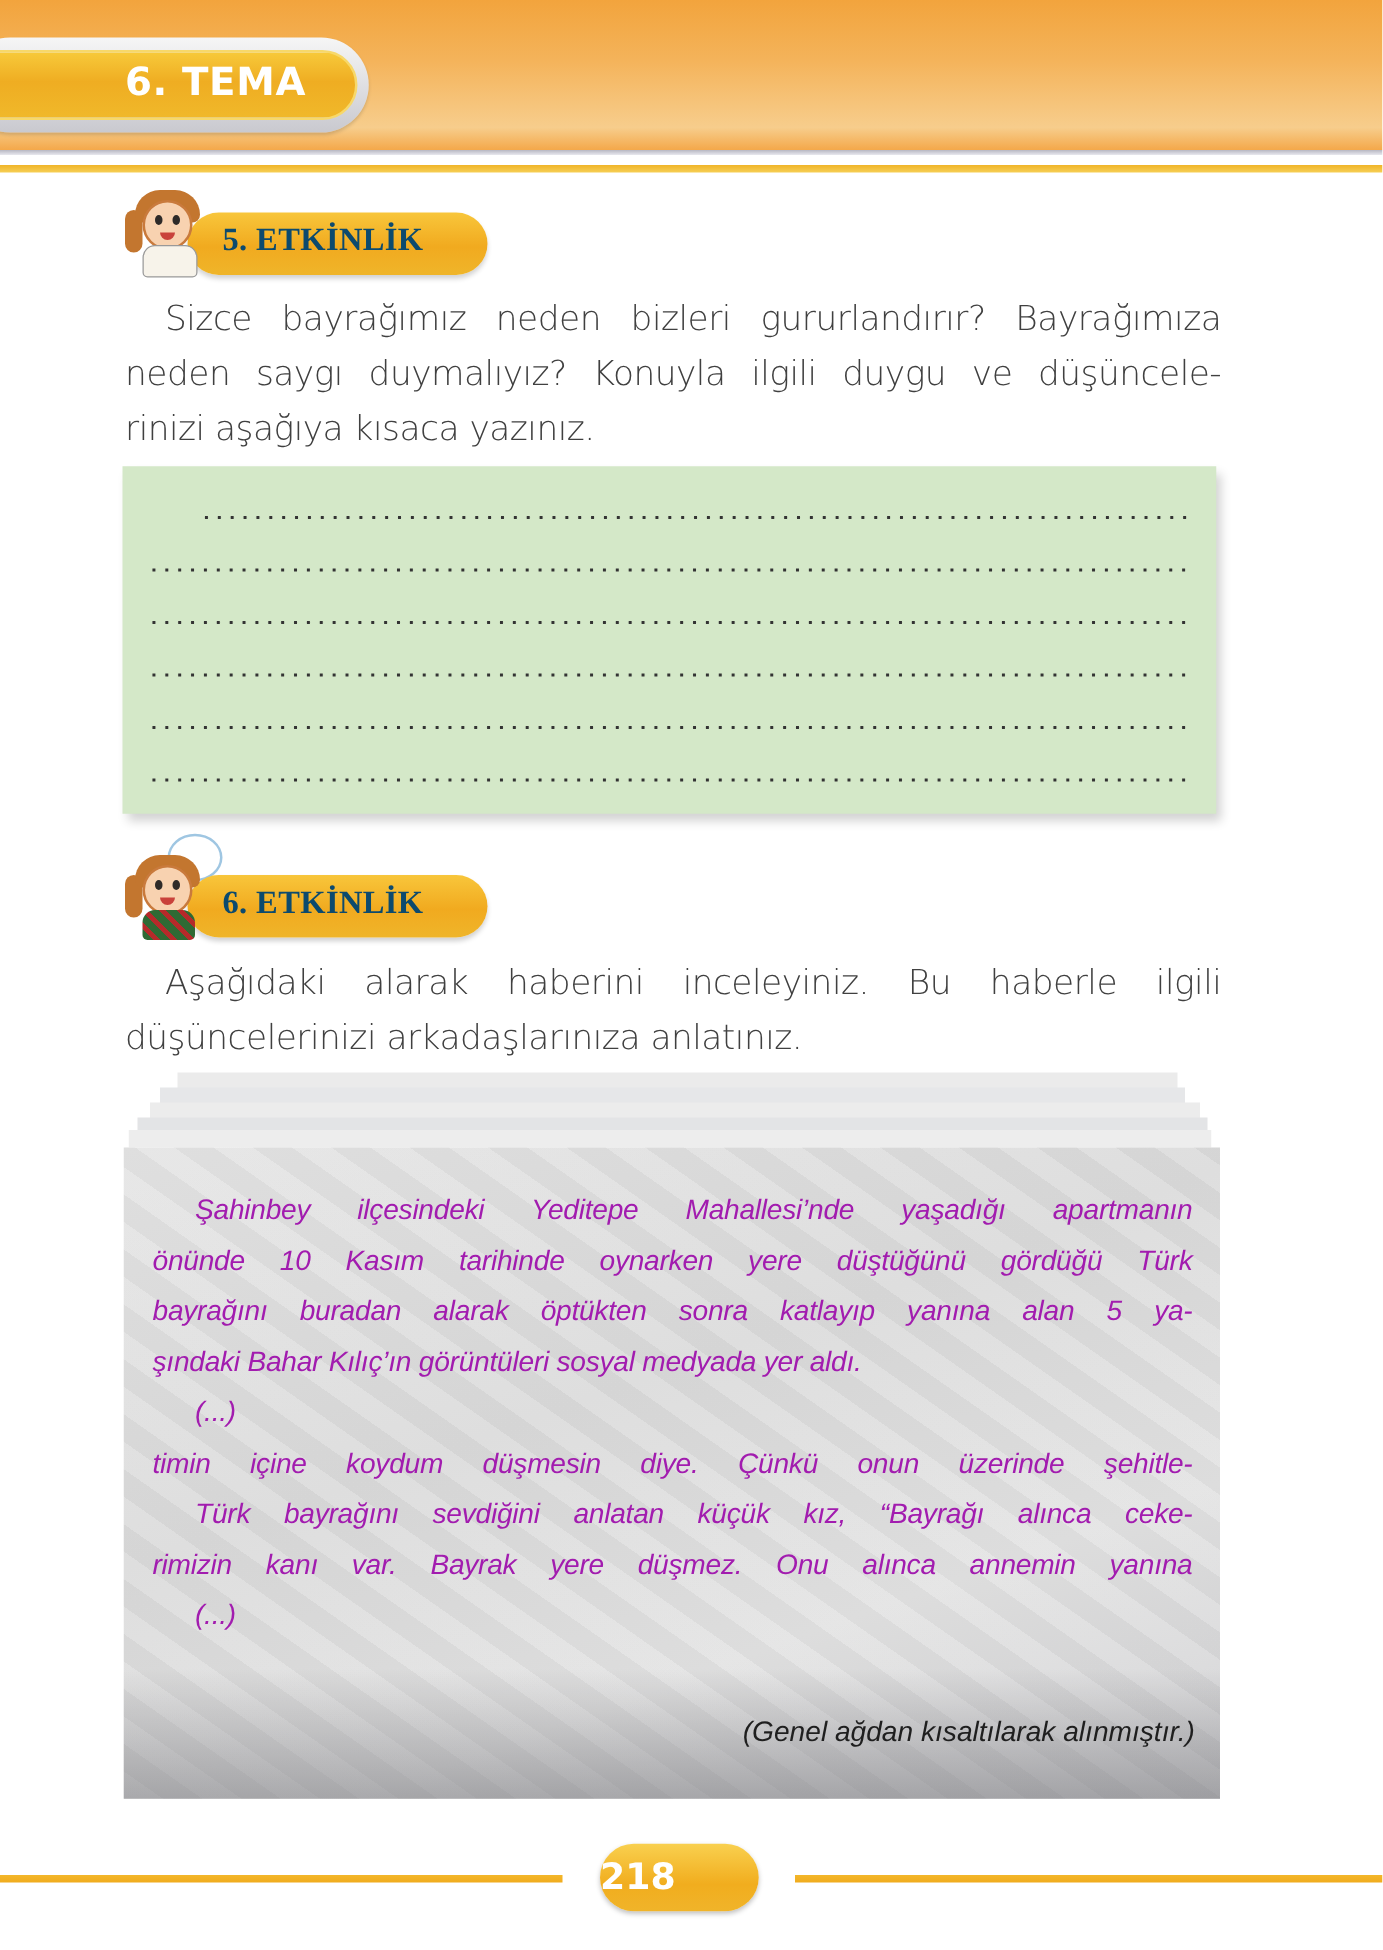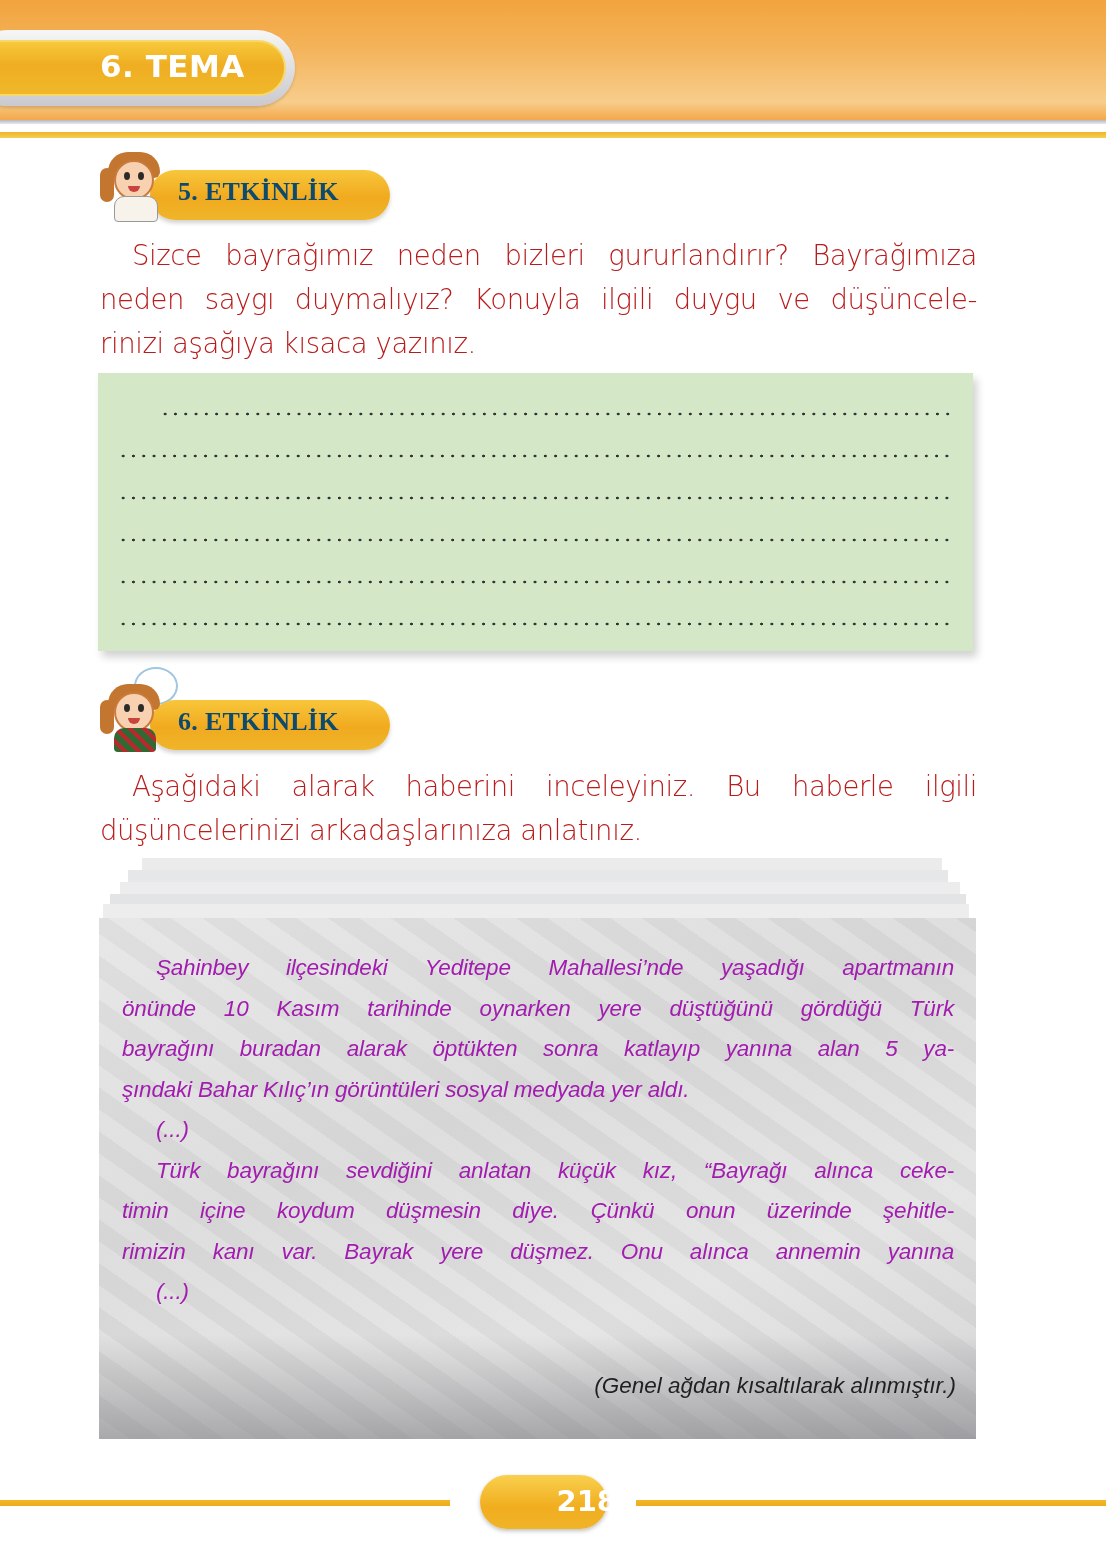--- a/index.html
+++ b/index.html
@@ -24,21 +24,21 @@
   .etk-label { position:absolute; left:178px; font-family:Liberation Serif, serif; font-weight:bold; color:#0c4a6e; font-size:26px; letter-spacing:0.3px; }
   .mascot { position:absolute; width:68px; height:70px; }
   .mascot-face { position:absolute; left:14px; top:10px; width:40px; height:40px; border-radius:50%; background:#f8d2b0; border:2px solid #c97a3c; box-sizing:border-box; }
   .mascot-hair { position:absolute; left:8px; top:2px; width:52px; height:26px; border-radius:26px 26px 8px 8px; background:#c3762f; }
   .mascot-tail { position:absolute; left:0; top:18px; width:14px; height:34px; border-radius:8px; background:#c3762f; }
   .mascot-eye { position:absolute; top:22px; width:6px; height:8px; border-radius:50%; background:#2e2a28; }
   .mascot-mouth { position:absolute; left:28px; top:36px; width:12px; height:6px; border-radius:0 0 8px 8px; background:#c9423b; }
   .mascot-body { position:absolute; left:14px; top:46px; width:42px; height:24px; border-radius:10px 10px 4px 4px; background:#3f6b3a; }
   .speech-bubble { position:absolute; left:134px; top:667px; width:40px; height:34px; border-radius:50%; border:2px solid #9fc6e2; background:#fff; }
 
-  .para { position:absolute; left:100px; width:877px; font-family:"DejaVu Sans", sans-serif; font-size:27.5px; color:#b91c1c; line-height:44px; text-align:justify; font-weight:300; letter-spacing:-0.4px; }
+  .para { position:absolute; left:100px; width:877px; font-family:"DejaVu Sans", sans-serif; font-size:27.5px; color:#404040; line-height:44px; text-align:justify; font-weight:300; letter-spacing:-0.4px; }
   .para .line { display:block; }
   .indent { text-indent:32px; }
 
   .green-box { position:absolute; left:98px; top:373px; width:875px; height:278px; background:#d4e8c8;
     box-shadow:4px 6px 8px rgba(0,0,0,0.18); }
   .dots { position:absolute; left:20px; right:18px; height:4px;
     background-image:radial-gradient(circle, #333 1.3px, transparent 1.6px);
     background-size:10.3px 4px; background-repeat:repeat-x; }
 
   .paper-stack { position:absolute; }
@@ -49,21 +49,21 @@
       linear-gradient(160deg, #e6e6e6 0%, #dcdcdc 40%, #e4e4e4 70%, #d2d2d4 100%); }
   .news-text { position:absolute; left:122px; width:832px; font-family:"Liberation Sans", sans-serif; font-style:italic; font-size:22.5px; color:#a21caf; line-height:40.5px; text-align:justify; letter-spacing:-0.2px; }
   .news-line { display:block; height:40.5px; white-space:nowrap; }
   .news-line.justify { text-align-last:justify; text-align:justify; white-space:normal; }
   .news-source { position:absolute; right:150px; font-family:"Liberation Sans", sans-serif; font-style:italic; font-size:22.5px; color:#1f1f1f; }
 
   .footer-line { position:absolute; top:1500px; height:6px; background:linear-gradient(#f3b72a,#f0ab1e); }
   .page-pill { position:absolute; left:480px; top:1475px; width:127px; height:54px; border-radius:27px;
     background:linear-gradient(#f9d04f 0%, #f1ad1e 60%, #f0b42a 100%);
     box-shadow:0 2px 4px rgba(0,0,0,0.25); }
-  .page-num { position:absolute; left:480px; top:1484px; width:137px; text-align:right; font-family:"DejaVu Sans", sans-serif; font-weight:bold; font-size:29px; color:#fff; }
+  .page-num { position:absolute; left:480px; top:1484px; width:137px; text-align:left; font-family:"DejaVu Sans", sans-serif; font-weight:bold; font-size:29px; color:#fff; }
 </style>
 </head>
 <body>
 
 <div class="header-band"></div>
 <div class="header-line-gray"></div>
 <div class="header-line-white"></div>
 <div class="header-line-gold"></div>
 <div class="tema-pill-outer"></div>
 <div class="tema-pill"></div>
@@ -123,22 +123,22 @@
 </div>
 
 <div class="news-box"></div>
 
 <div class="news-text" style="top:948px;">
   <span class="news-line justify" style="padding-left:34px;">Şahinbey ilçesindeki Yeditepe Mahallesi’nde yaşadığı apartmanın</span>
   <span class="news-line justify">önünde 10 Kasım tarihinde oynarken yere düştüğünü gördüğü Türk</span>
   <span class="news-line justify">bayrağını buradan alarak öptükten sonra katlayıp yanına alan 5 ya-</span>
   <span class="news-line">şındaki Bahar Kılıç’ın görüntüleri sosyal medyada yer aldı.</span>
   <span class="news-line" style="padding-left:34px;">(...)</span>
+  <span class="news-line justify">timin içine koydum düşmesin diye. Çünkü onun üzerinde şehitle-</span>
   <span class="news-line justify" style="padding-left:34px;">Türk bayrağını sevdiğini anlatan küçük kız, “Bayrağı alınca ceke-</span>
-  <span class="news-line justify">timin içine koydum düşmesin diye. Çünkü onun üzerinde şehitle-</span>
   <span class="news-line justify">rimizin kanı var. Bayrak yere düşmez. Onu alınca annemin yanına</span>
   <span class="news-line" style="padding-left:34px;">(...)</span>
 </div>
 <div class="news-source" style="top:1373px;">(Genel ağdan kısaltılarak alınmıştır.)</div>
 
 <div class="footer-line" style="left:0; width:450px;"></div>
 <div class="footer-line" style="left:636px; width:470px;"></div>
 <div class="page-pill"></div>
 <div class="page-num">218</div>
 

